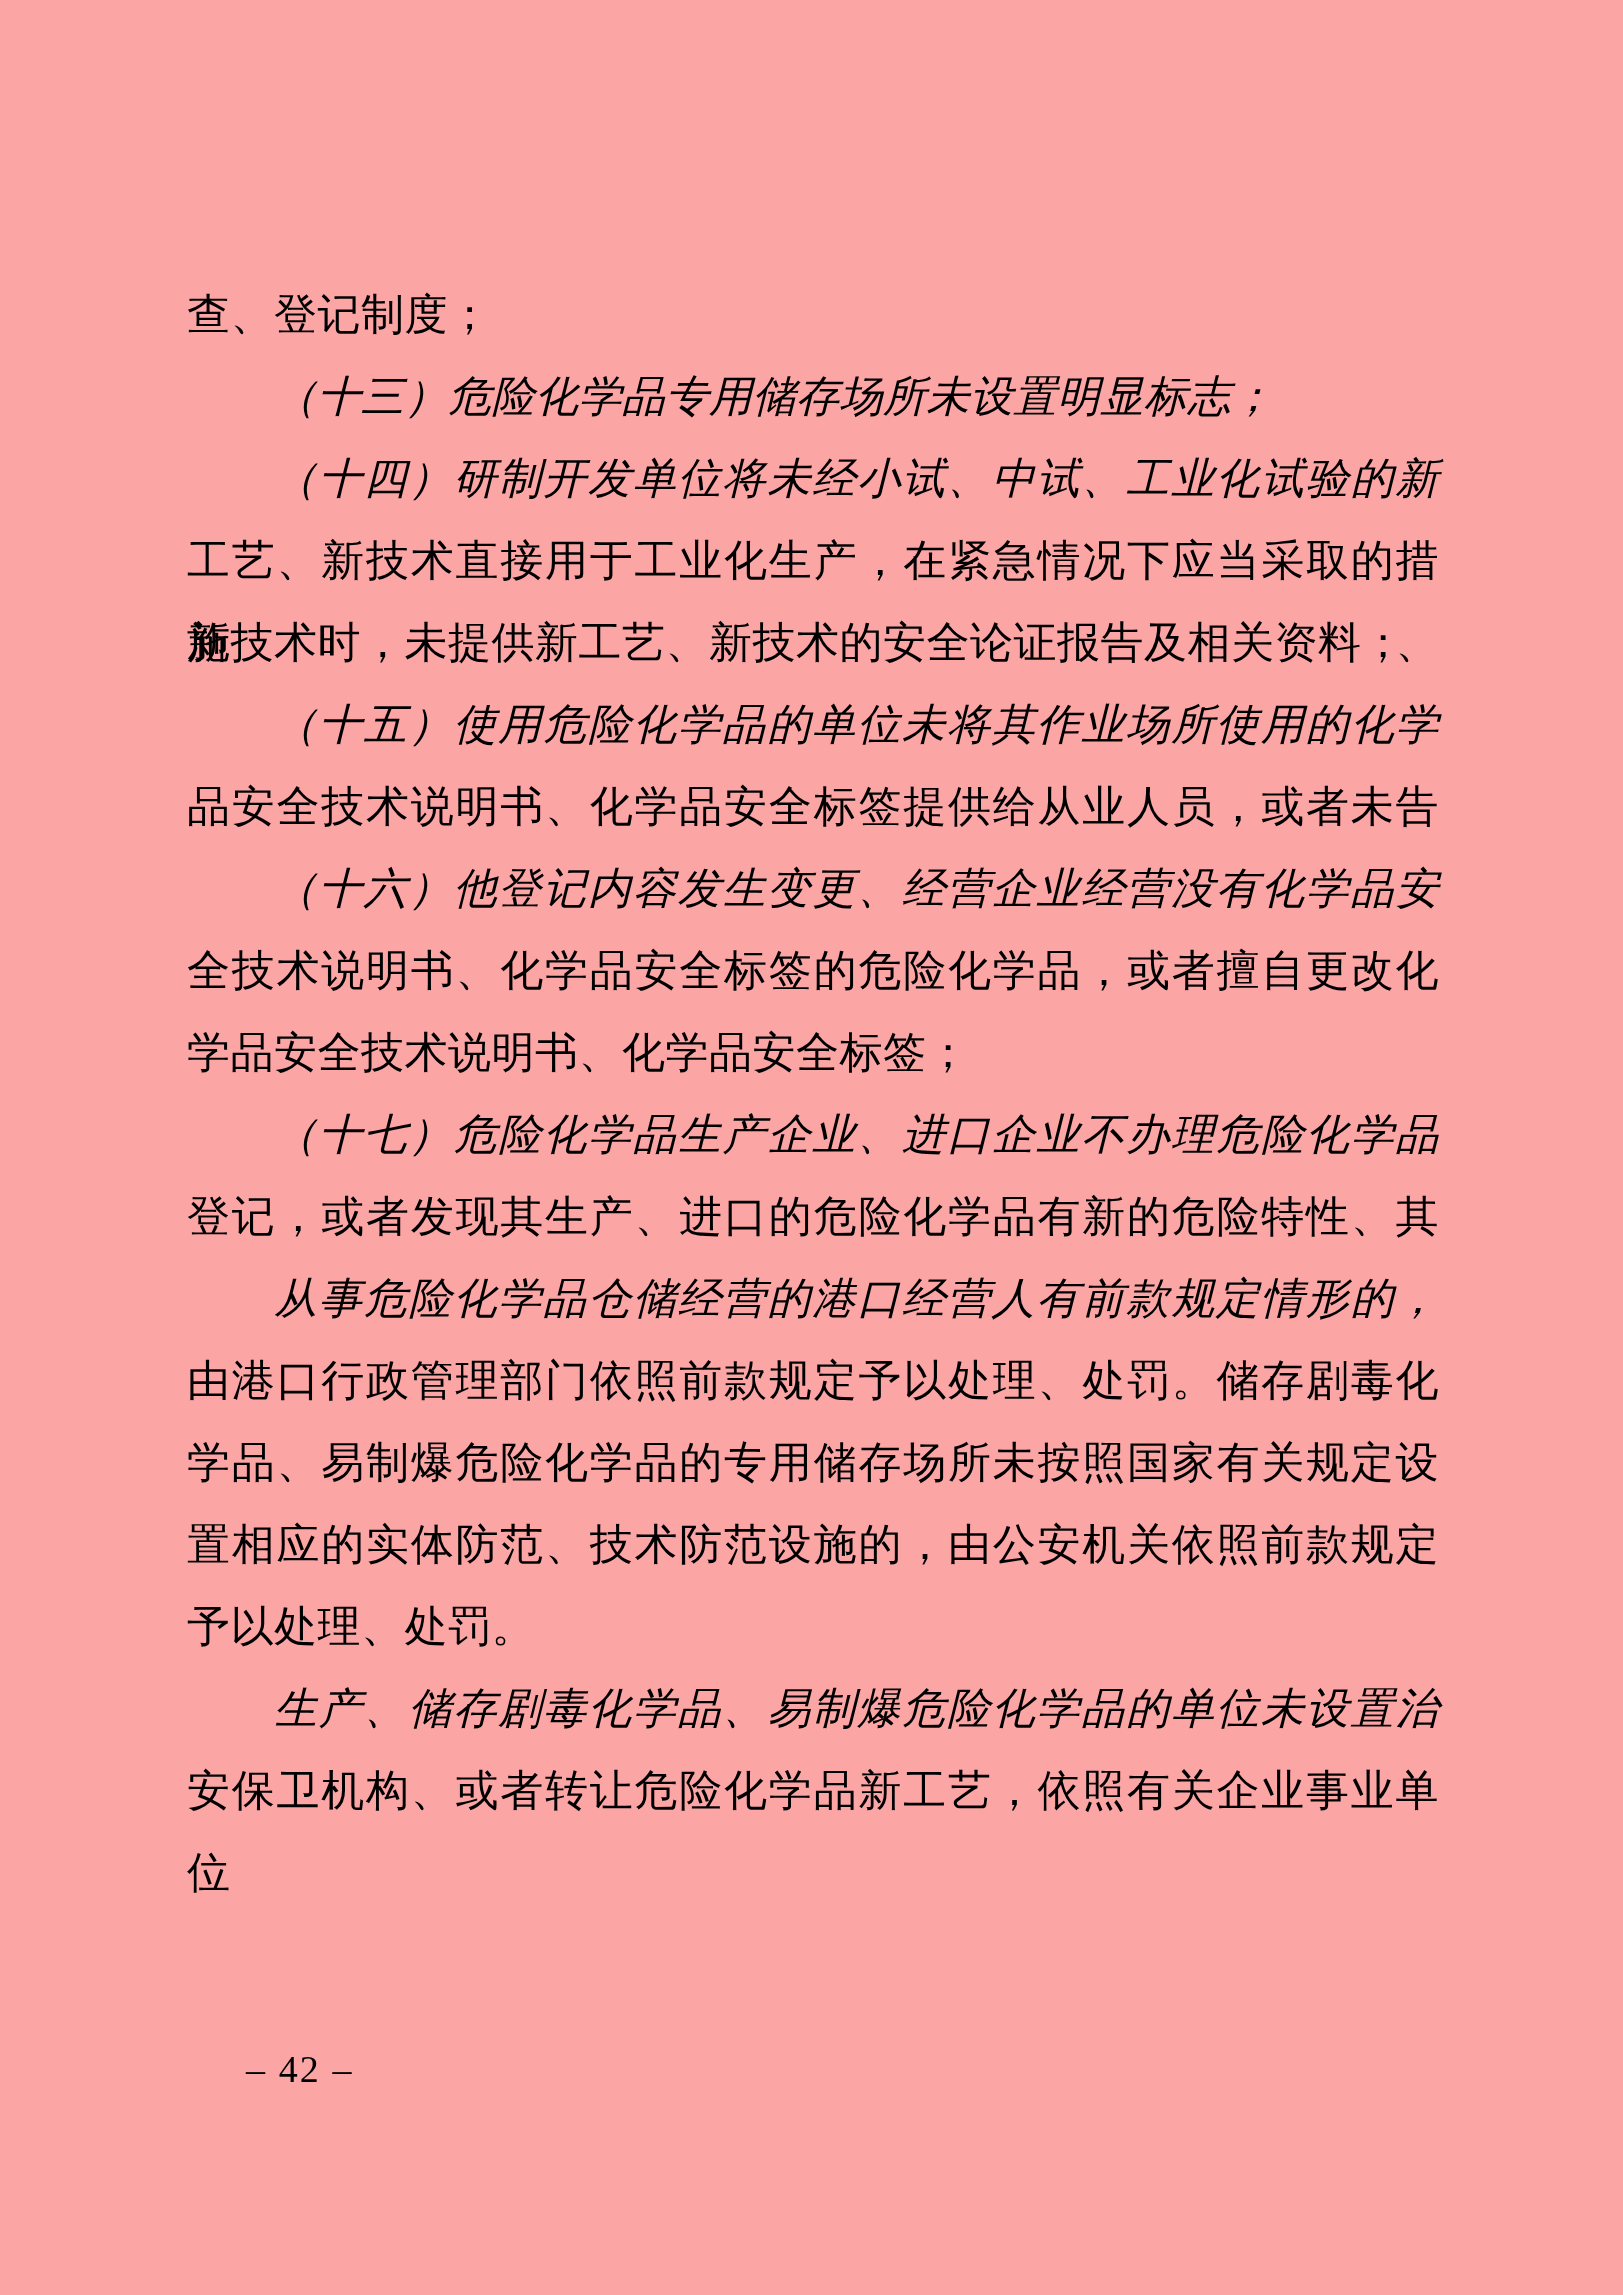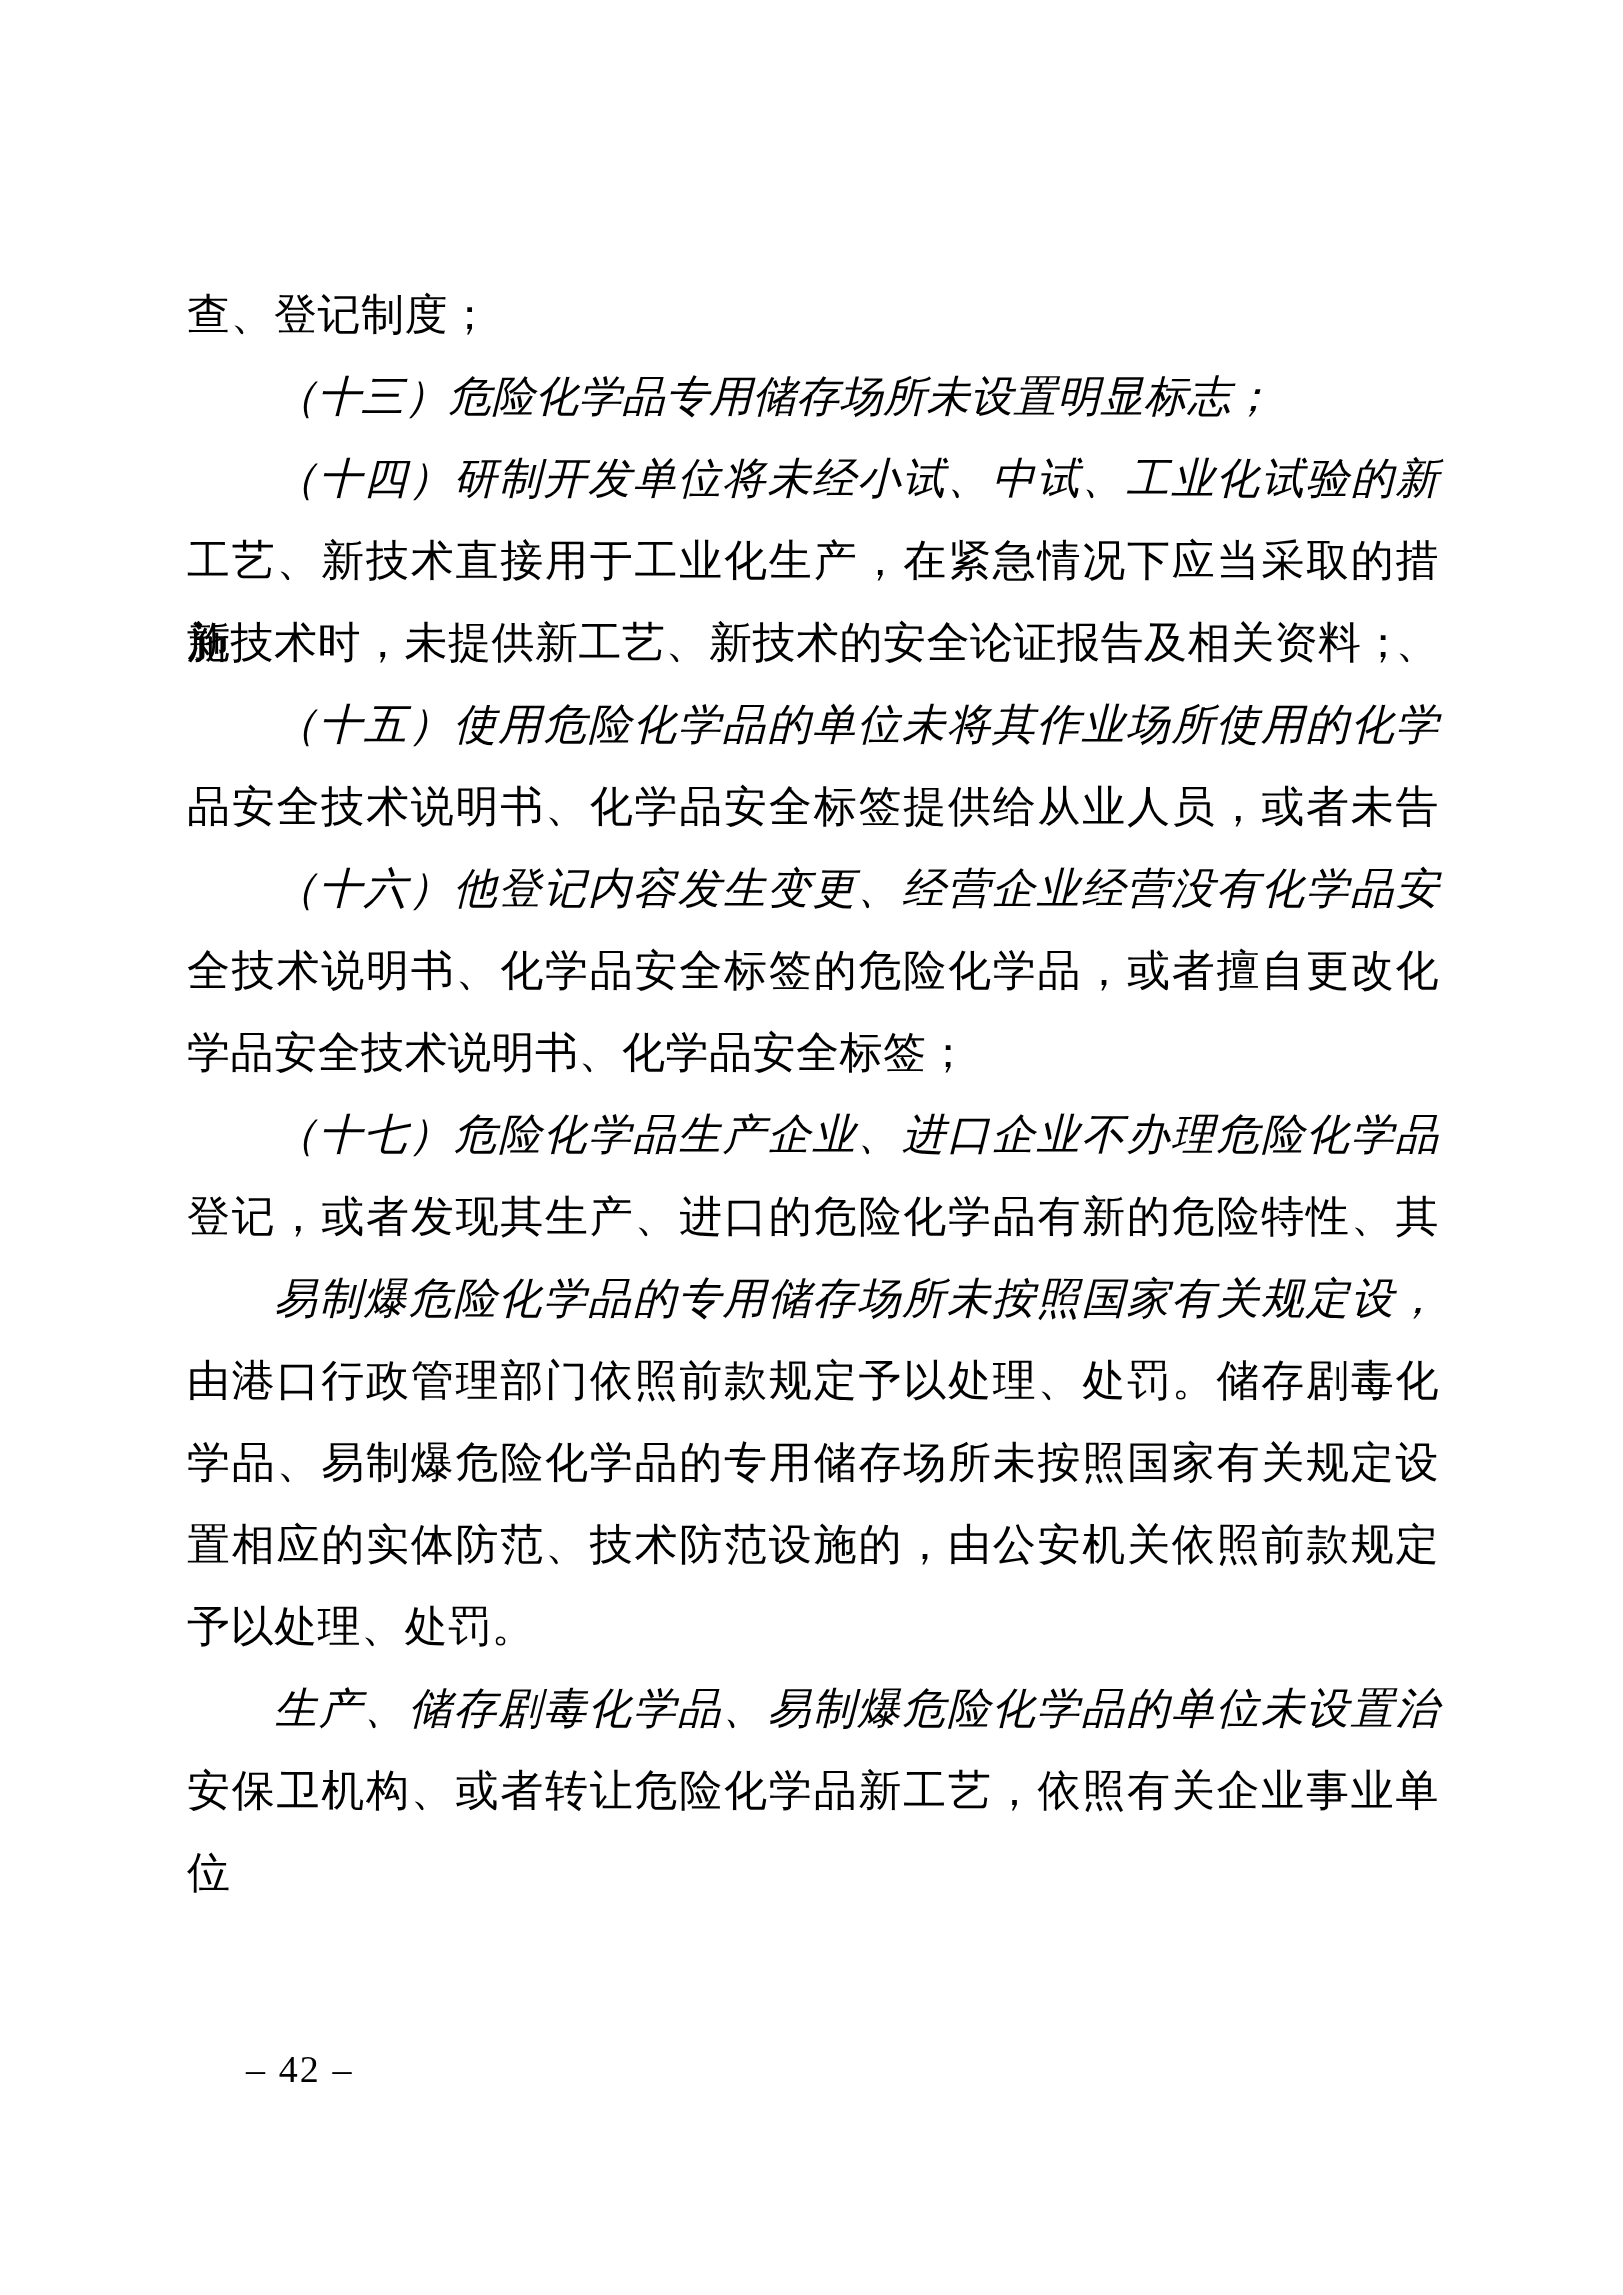--- a/index.html
+++ b/index.html
@@ -4,21 +4,21 @@
 <style>
   html, body {
     margin: 0;
     padding: 0;
     background: #e8e8e8;
   }
   .page {
     position: relative;
     width: 1623px;
     height: 2295px;
-    background: #ffffff;
+    background: #fca5a5;
     overflow: hidden;
     font-family: "Liberation Serif", "DejaVu Serif", serif;
     color: #000000;
   }
   .text-block {
     position: absolute;
     left: 187px;
     top: 274px;
     width: 1252px;
   }
@@ -59,21 +59,21 @@
       <div class="line indent fill">（十四）研制开发单位将未经小试、中试、工业化试验的新</div>
       <div class="line fill">工艺、新技术直接用于工业化生产，在紧急情况下应当采取的措施、</div>
       <div class="line">新技术时，未提供新工艺、新技术的安全论证报告及相关资料；</div>
       <div class="line indent fill">（十五）使用危险化学品的单位未将其作业场所使用的化学</div>
       <div class="line fill">品安全技术说明书、化学品安全标签提供给从业人员，或者未告</div>
       <div class="line indent fill">（十六）他登记内容发生变更、经营企业经营没有化学品安</div>
       <div class="line fill">全技术说明书、化学品安全标签的危险化学品，或者擅自更改化</div>
       <div class="line">学品安全技术说明书、化学品安全标签；</div>
       <div class="line indent fill">（十七）危险化学品生产企业、进口企业不办理危险化学品</div>
       <div class="line fill">登记，或者发现其生产、进口的危险化学品有新的危险特性、其</div>
-      <div class="line indent fill">易制爆危险化学品的专用储存场所未按照国家有关规定设，</div>
+      <div class="line indent fill">从事危险化学品仓储经营的港口经营人有前款规定情形的，</div>
       <div class="line fill">由港口行政管理部门依照前款规定予以处理、处罚。储存剧毒化</div>
       <div class="line fill">学品、易制爆危险化学品的专用储存场所未按照国家有关规定设</div>
       <div class="line fill">置相应的实体防范、技术防范设施的，由公安机关依照前款规定</div>
       <div class="line">予以处理、处罚。</div>
       <div class="line indent fill">生产、储存剧毒化学品、易制爆危险化学品的单位未设置治</div>
       <div class="line fill">安保卫机构、或者转让危险化学品新工艺，依照有关企业事业单位</div>
     </div>
   <div class="page-number">– 42 –</div>
 </div>
 

